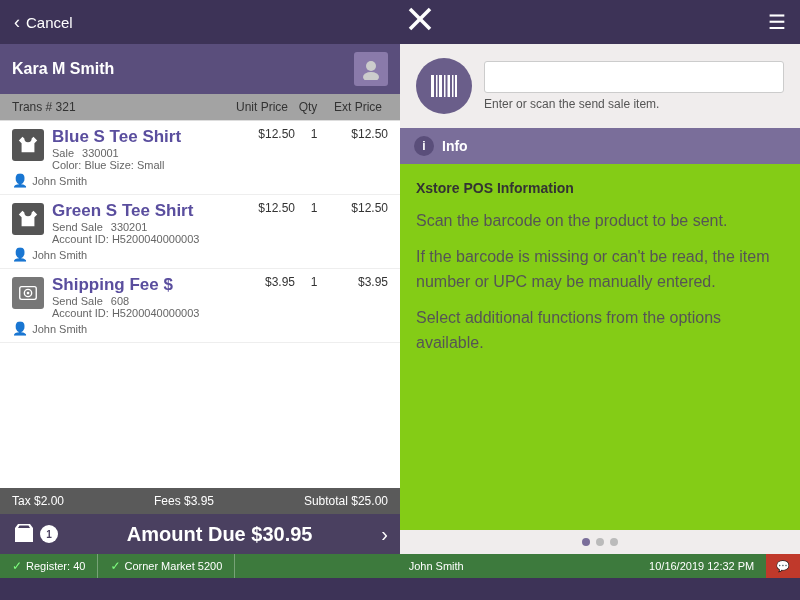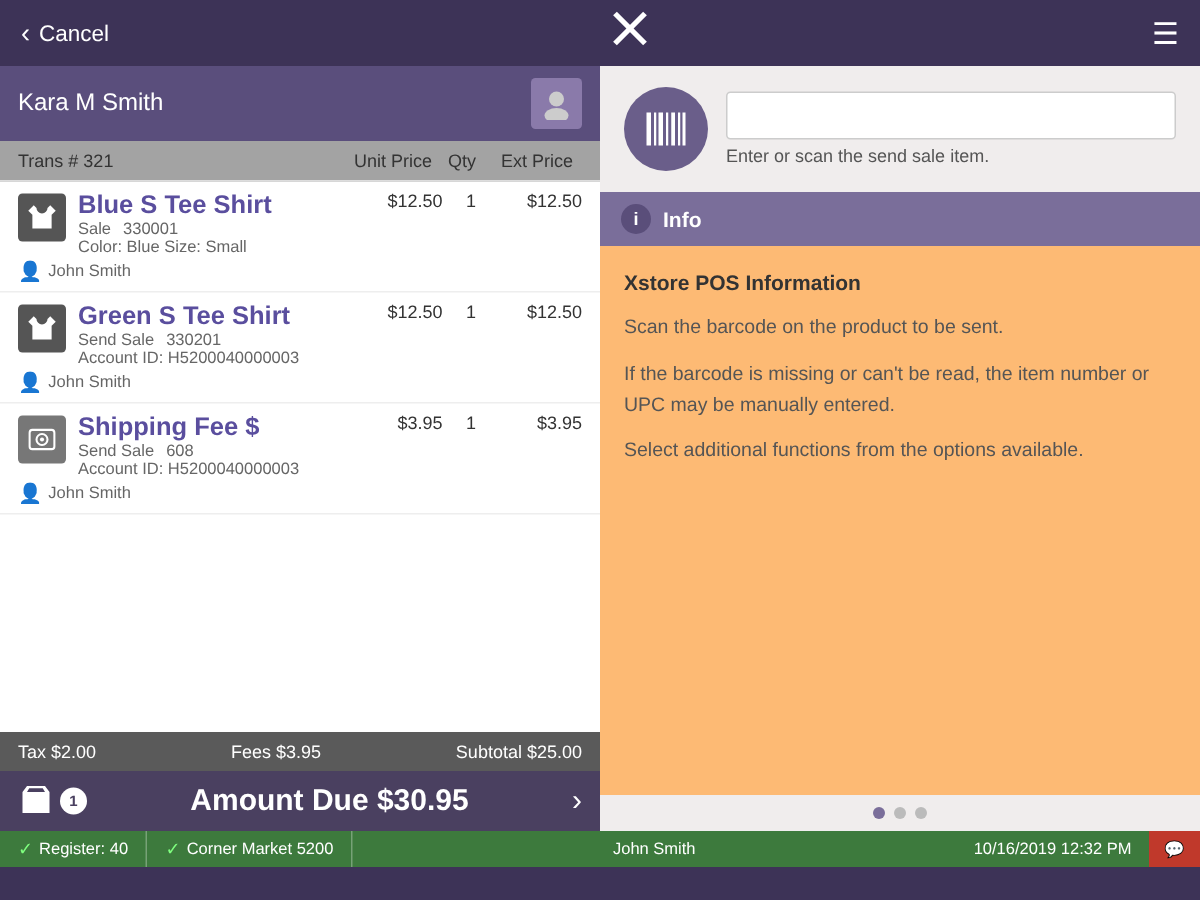--- a/index.html
+++ b/index.html
@@ -54,21 +54,21 @@
     .customer-bar {
       background: #5a4e7c;
       padding: 8px 12px;
       display: flex;
       align-items: center;
       justify-content: space-between;
     }
     .customer-name {
       color: white;
       font-size: 16px;
-      font-weight: normal;
+      font-weight: bold;
     }
     .customer-avatar {
       width: 34px;
       height: 34px;
       background: #8a7aaa;
       border-radius: 3px;
       display: flex;
       align-items: center;
       justify-content: center;
       color: #ccc;
@@ -282,31 +282,31 @@
       display: flex;
       align-items: center;
       justify-content: center;
       font-size: 12px;
       font-weight: bold;
       color: white;
     }
 
     .info-content {
       padding: 16px;
-      background: #fdba74;
+      background: #84cc16;
       flex: 1;
     }
     .info-title {
       font-size: 14px;
       font-weight: bold;
       color: #333;
       margin-bottom: 12px;
     }
     .info-text {
-      font-size: 13px;
+      font-size: 16px;
       color: #555;
       line-height: 1.6;
       margin-bottom: 10px;
     }
 
     .pagination-dots {
       display: flex;
       justify-content: center;
       gap: 6px;
       padding: 8px;

